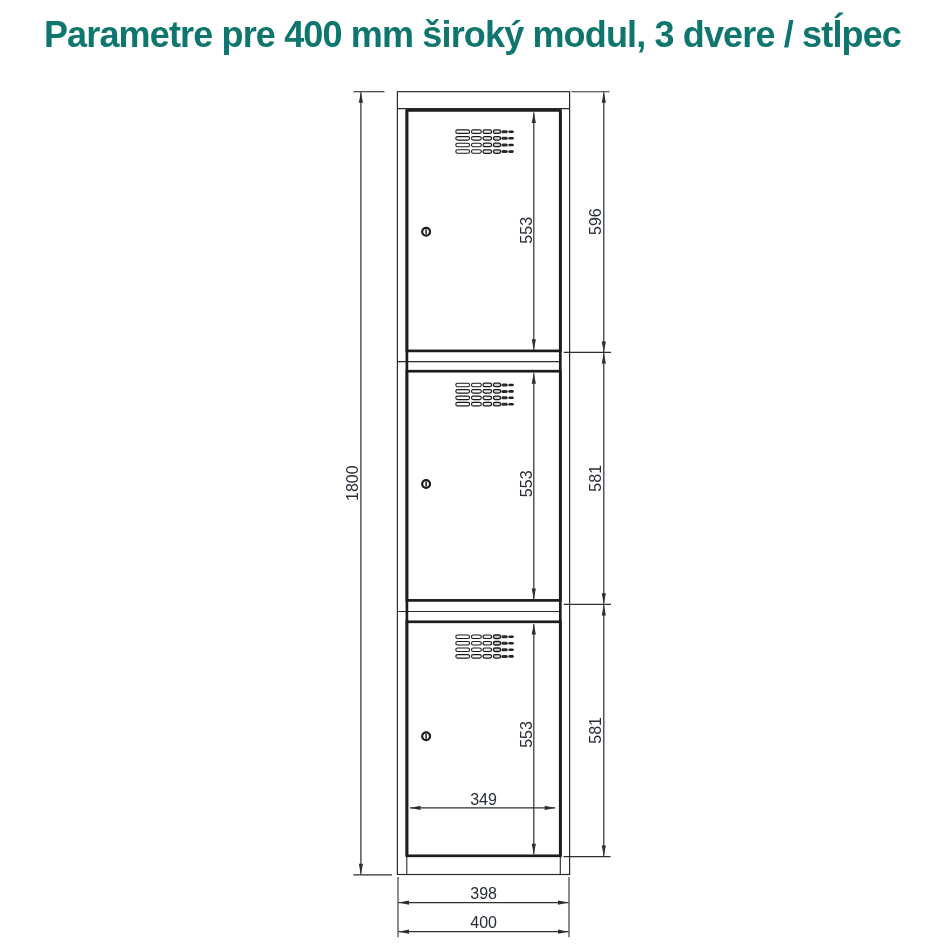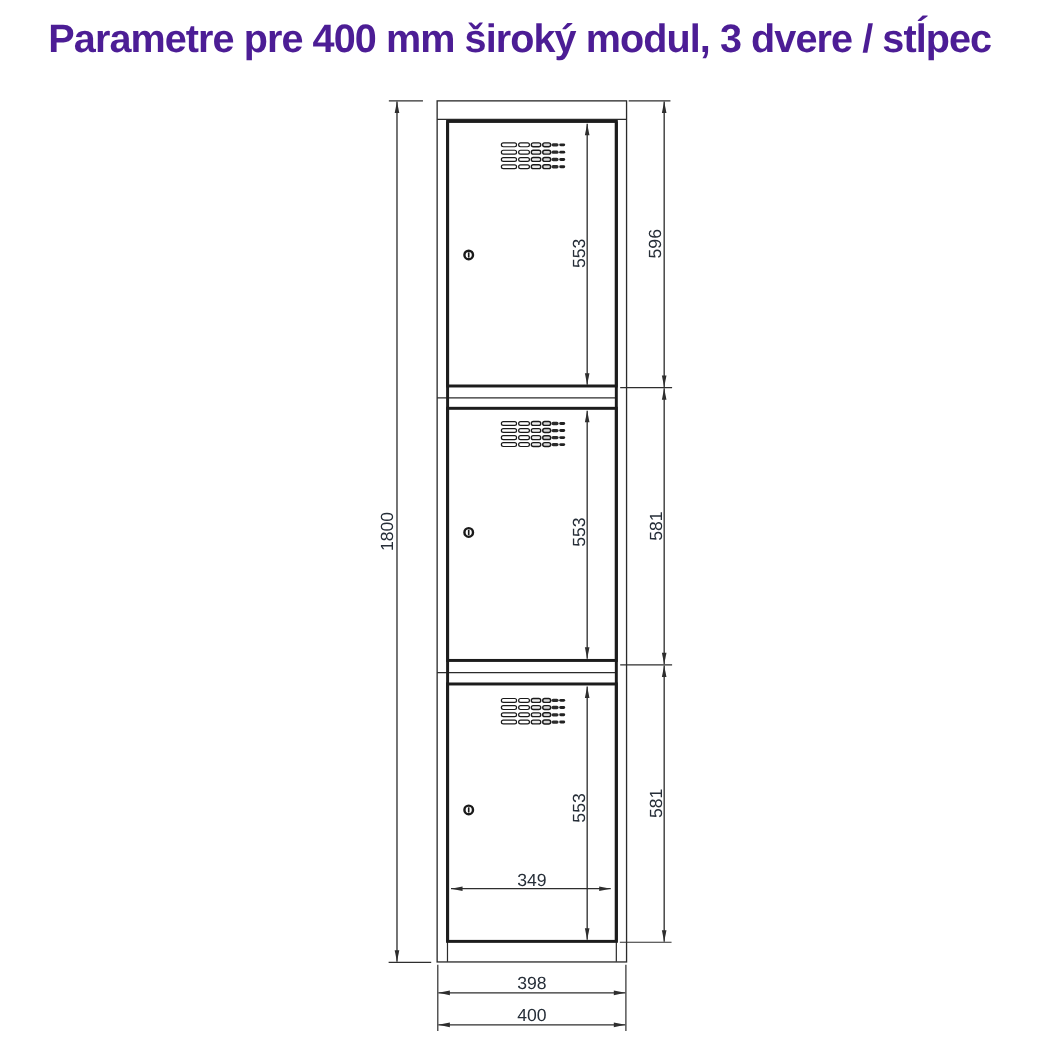--- a/index.html
+++ b/index.html
@@ -1,18 +1,18 @@
 <!DOCTYPE html>
 <html><head>
 <meta charset="utf-8">
 <style>
   html,body{margin:0;padding:0;background:#fff;width:945px;height:945px;overflow:hidden;}
   .title{position:absolute;left:0;top:13.5px;width:945px;text-align:center;
     font-family:"Liberation Sans",sans-serif;font-weight:bold;font-size:36px;
-    letter-spacing:-0.85px;color:#4c1d95;white-space:nowrap;}
+    letter-spacing:-0.85px;color:#0f766e;white-space:nowrap;}
   svg{position:absolute;left:0;top:0;}
   .dimtxt{font-family:"Liberation Sans",sans-serif;fill:#262e38;}
 </style>
 </head>
 <body>
 
 <div class="title">Parametre pre 400 mm široký modul, 3 dvere / stĺpec</div>
 
 <svg width="945" height="945" viewBox="0 0 945 945">
 

